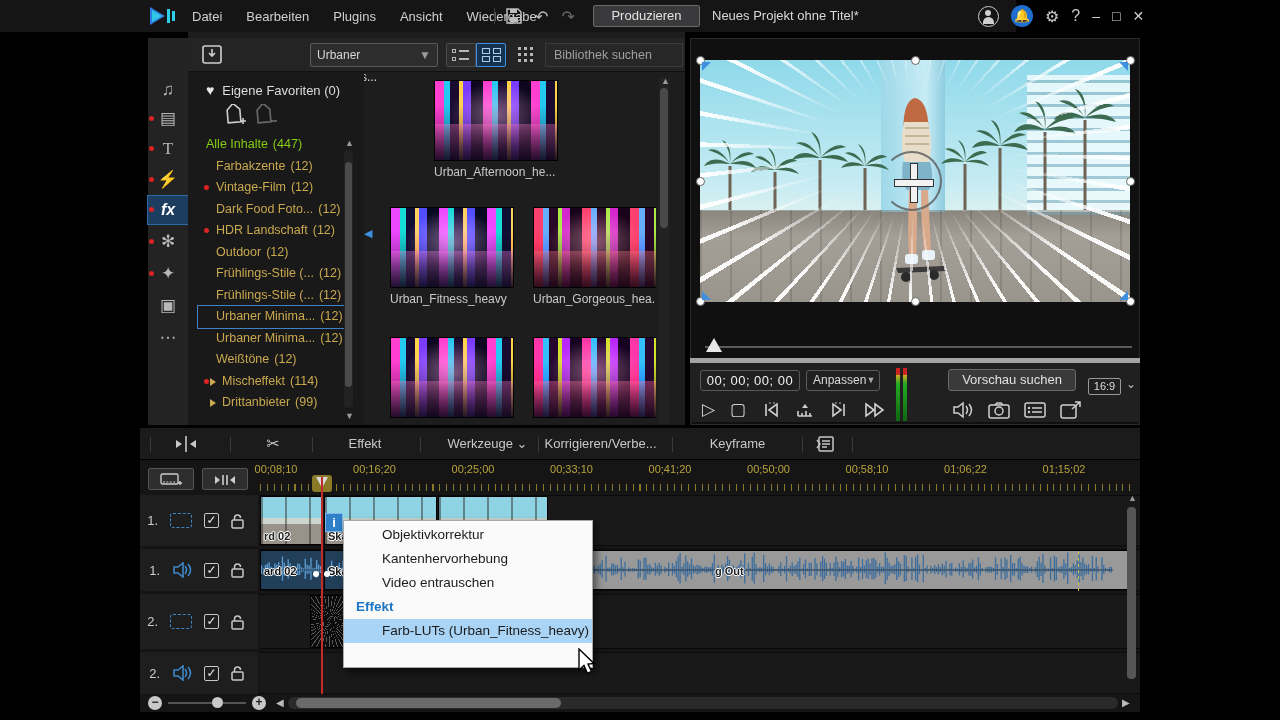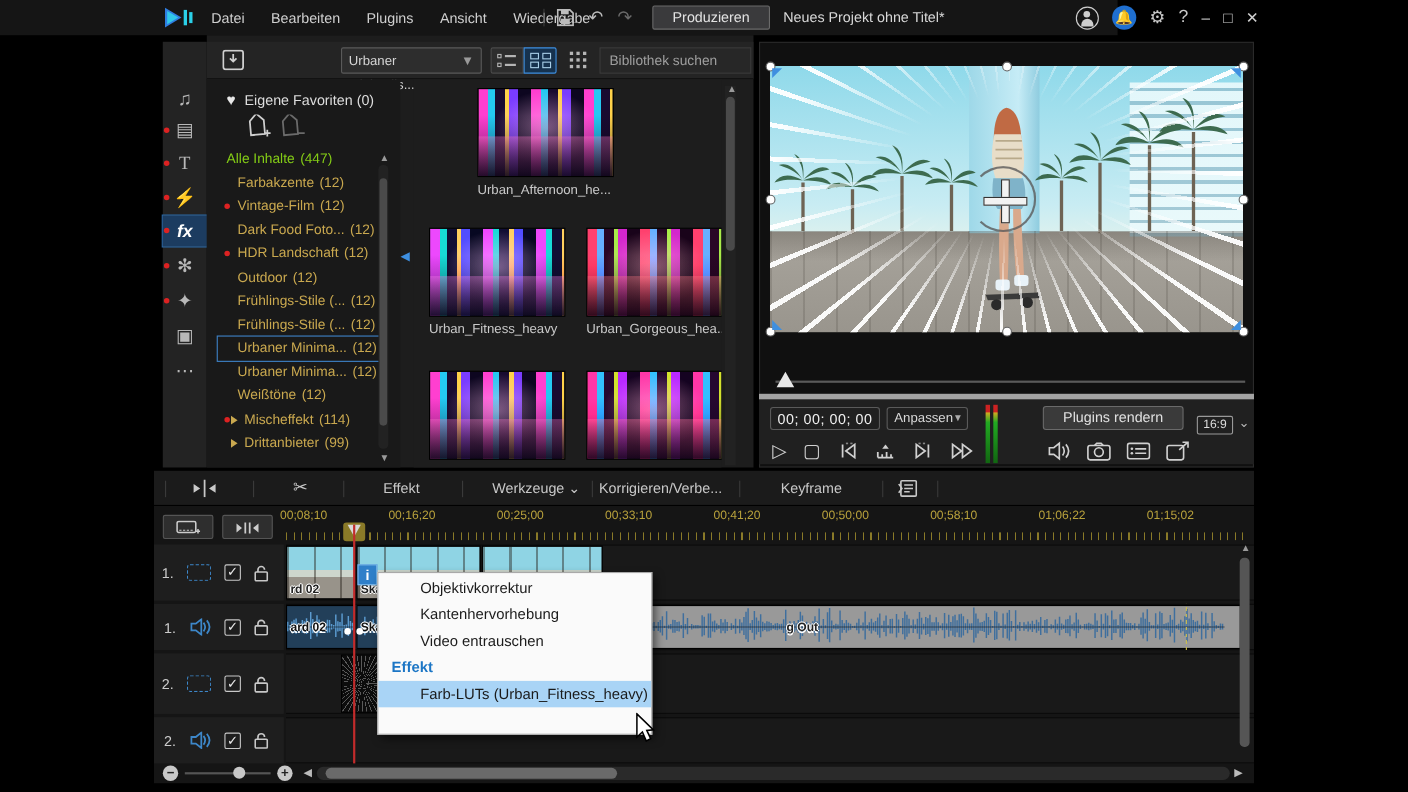--- a/index.html
+++ b/index.html
@@ -452,21 +452,21 @@
   <div id="pv-controls" class="abs">
     <div id="timecode" class="abs">00; 00; 00; 00</div>
     <div id="fit-dd" class="abs">
         <span>Anpassen</span>
         <span style="font-size:9px;color:#aaa;">▼</span>
       </div>
     <div id="meter" class="abs">
         <i></i>
         <i></i>
       </div>
-    <div id="render-btn" class="abs">Plugins rendern</div>
+    <div id="render-btn" class="abs">Vorschau suchen</div>
     <div id="aspect-badge" class="abs">16:9</div>
     <span id="aspect-chev" class="abs">⌄</span>
     <div id="transport-l" class="transport abs">
       <span class="t-ic">▷</span>
       <span class="t-ic">▢</span>
       <svg class="svg-ic" width="20" height="16" viewBox="0 0 20 16">
           <path d="M8 8 L16 2 V14 Z M5 2 V14" fill="none" stroke="#d0d0d0" stroke-width="1.6"></path>
           <path d="M8 1h2M12 1h2" stroke="#888" stroke-width="1.5"></path>
         </svg>
       <svg class="svg-ic" width="18" height="16" viewBox="0 0 18 16">

